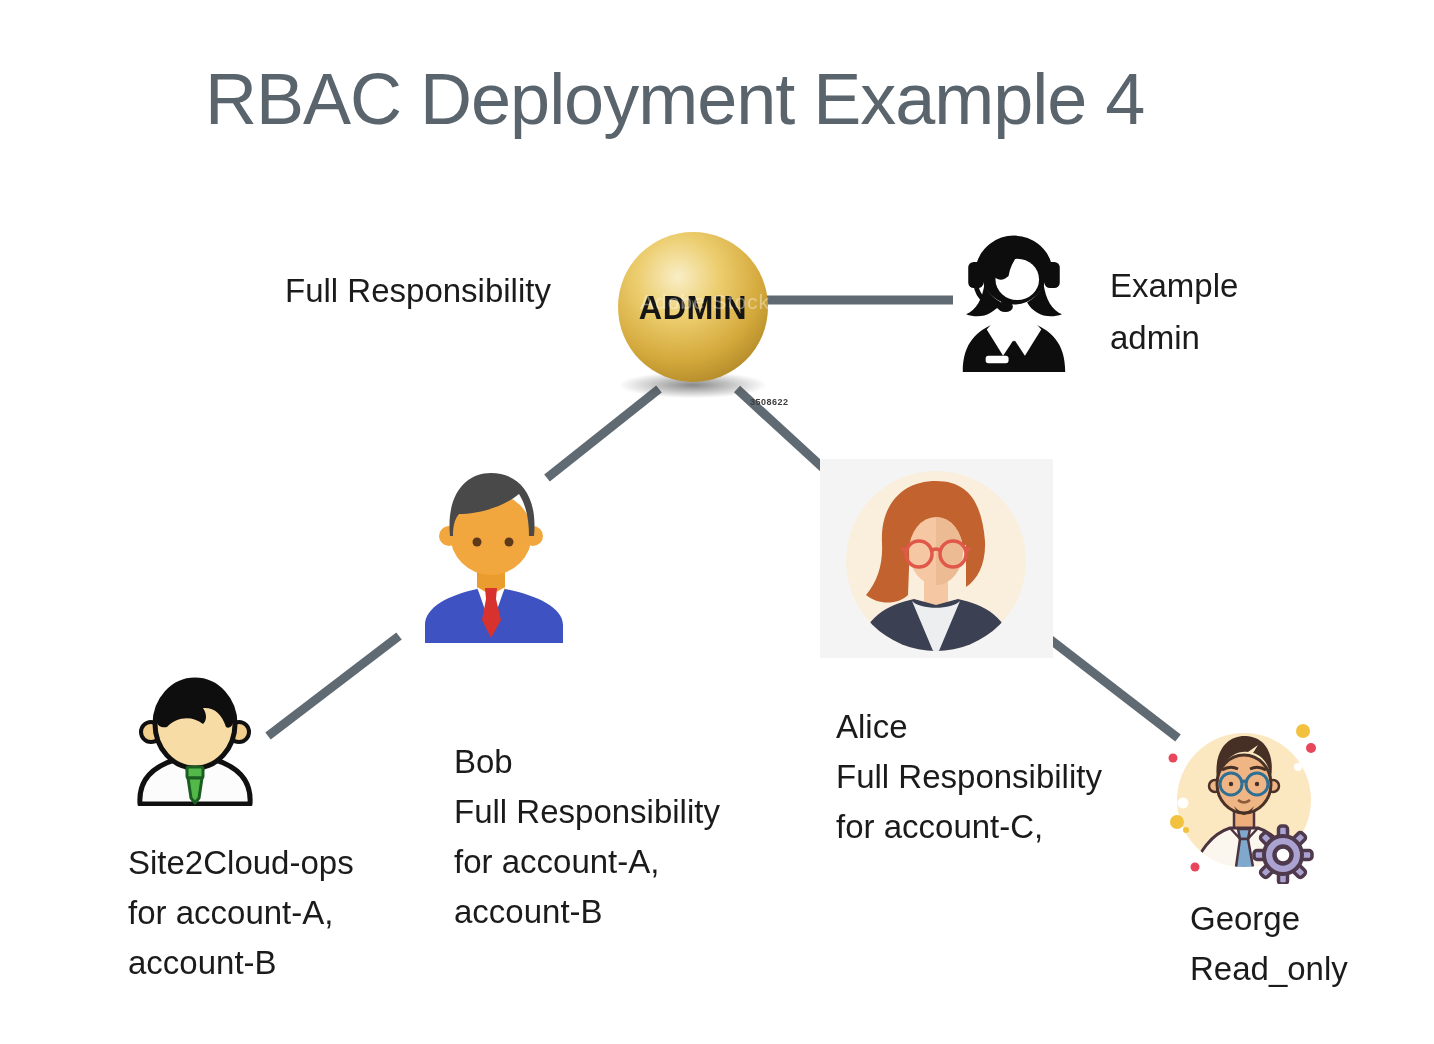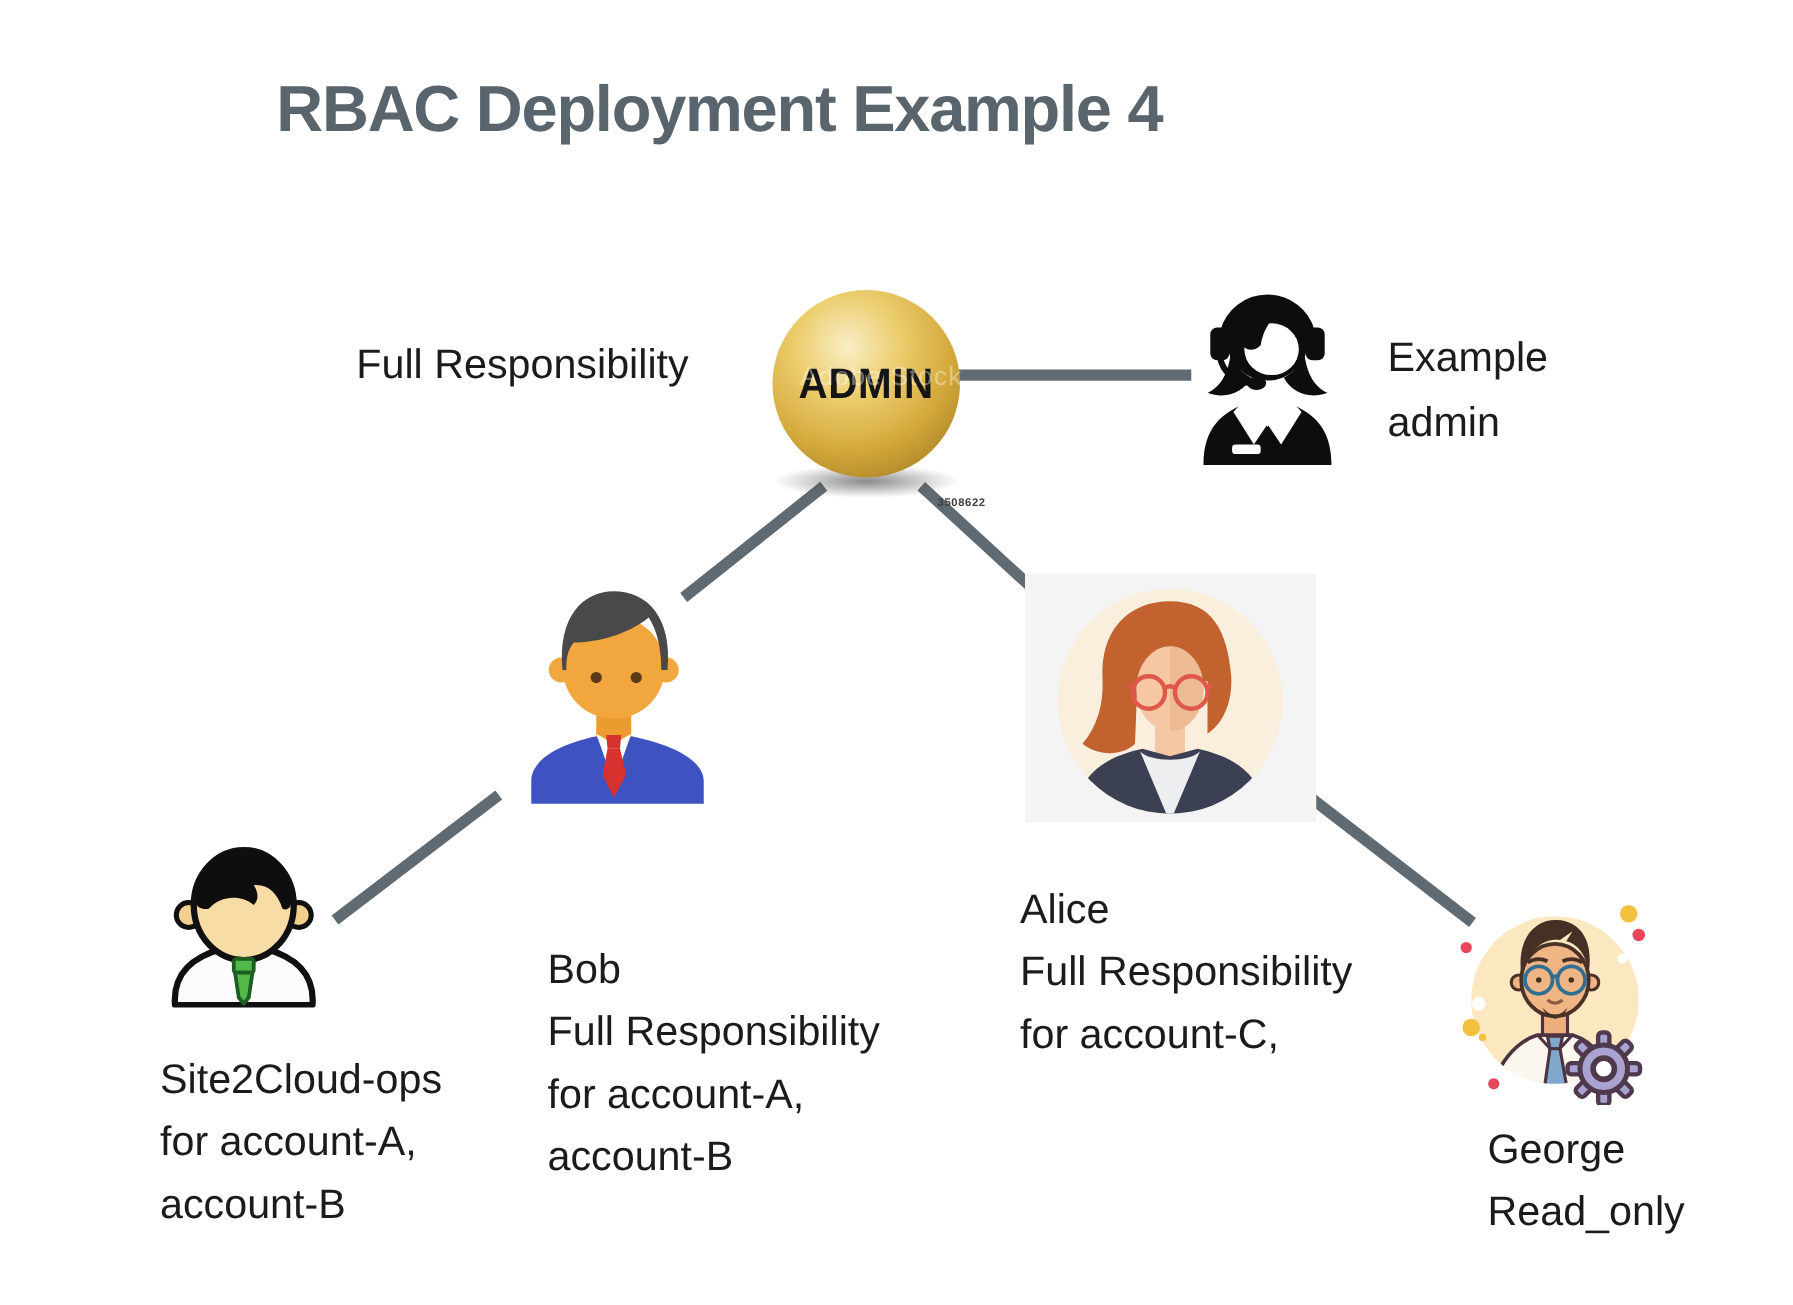--- a/index.html
+++ b/index.html
@@ -3,23 +3,22 @@
 <meta charset="utf-8">
 <style>
   html,body{margin:0;padding:0;}
   body{
     width:1434px;height:1044px;position:relative;background:#ffffff;overflow:hidden;
     font-family:"Liberation Sans",sans-serif;
   }
   .abs{position:absolute;}
   .title{
     position:absolute;left:205px;top:58px;
-    font-size:52px;font-weight:bold;letter-spacing:-1px;
+    font-size:72px;font-weight:normal;letter-spacing:-1px;
     color:var(--title,#5a646d);
-    margin-left:16px;
   }
   .label{
     position:absolute;font-size:33px;line-height:50px;
     color:var(--text,#1b1b1b);white-space:nowrap;
   }
   .connector{stroke:var(--connector,#5f6a72);stroke-width:9;fill:none;}
   
   .sphere{
     position:absolute;left:618px;top:232px;width:150px;height:150px;border-radius:50%;
     background:radial-gradient(circle at 40% 30%, #f9eec6 0%, #eccd6e 30%, #d4a93c 60%, #a67f22 88%, #8a6a1a 100%);
@@ -189,34 +188,34 @@
 
 <div class="label" style="left:285px;top:266px;">
   <div>Full Responsibility</div>
 </div>
 
 <div class="label" style="left:1110px;top:260px;line-height:52px;">
   <div>Example</div>
   <div>admin</div>
 </div>
 
-<div class="label" style="left:438px;top:737px;margin-top:13px;">
+<div class="label" style="left:454px;top:737px;">
   <div>Bob</div>
   <div>Full Responsibility</div>
   <div>for account-A,</div>
   <div>account-B</div>
 </div>
 
 <div class="label" style="left:128px;top:838px;">
   <div>Site2Cloud-ops</div>
   <div>for account-A,</div>
   <div>account-B</div>
 </div>
 
-<div class="label" style="left:816px;top:702px;">
+<div class="label" style="left:836px;top:702px;">
   <div>Alice</div>
   <div>Full Responsibility</div>
   <div>for account-C,</div>
 </div>
 
 <div class="label" style="left:1190px;top:894px;">
   <div>George</div>
   <div>Read_only</div>
 </div>
 

